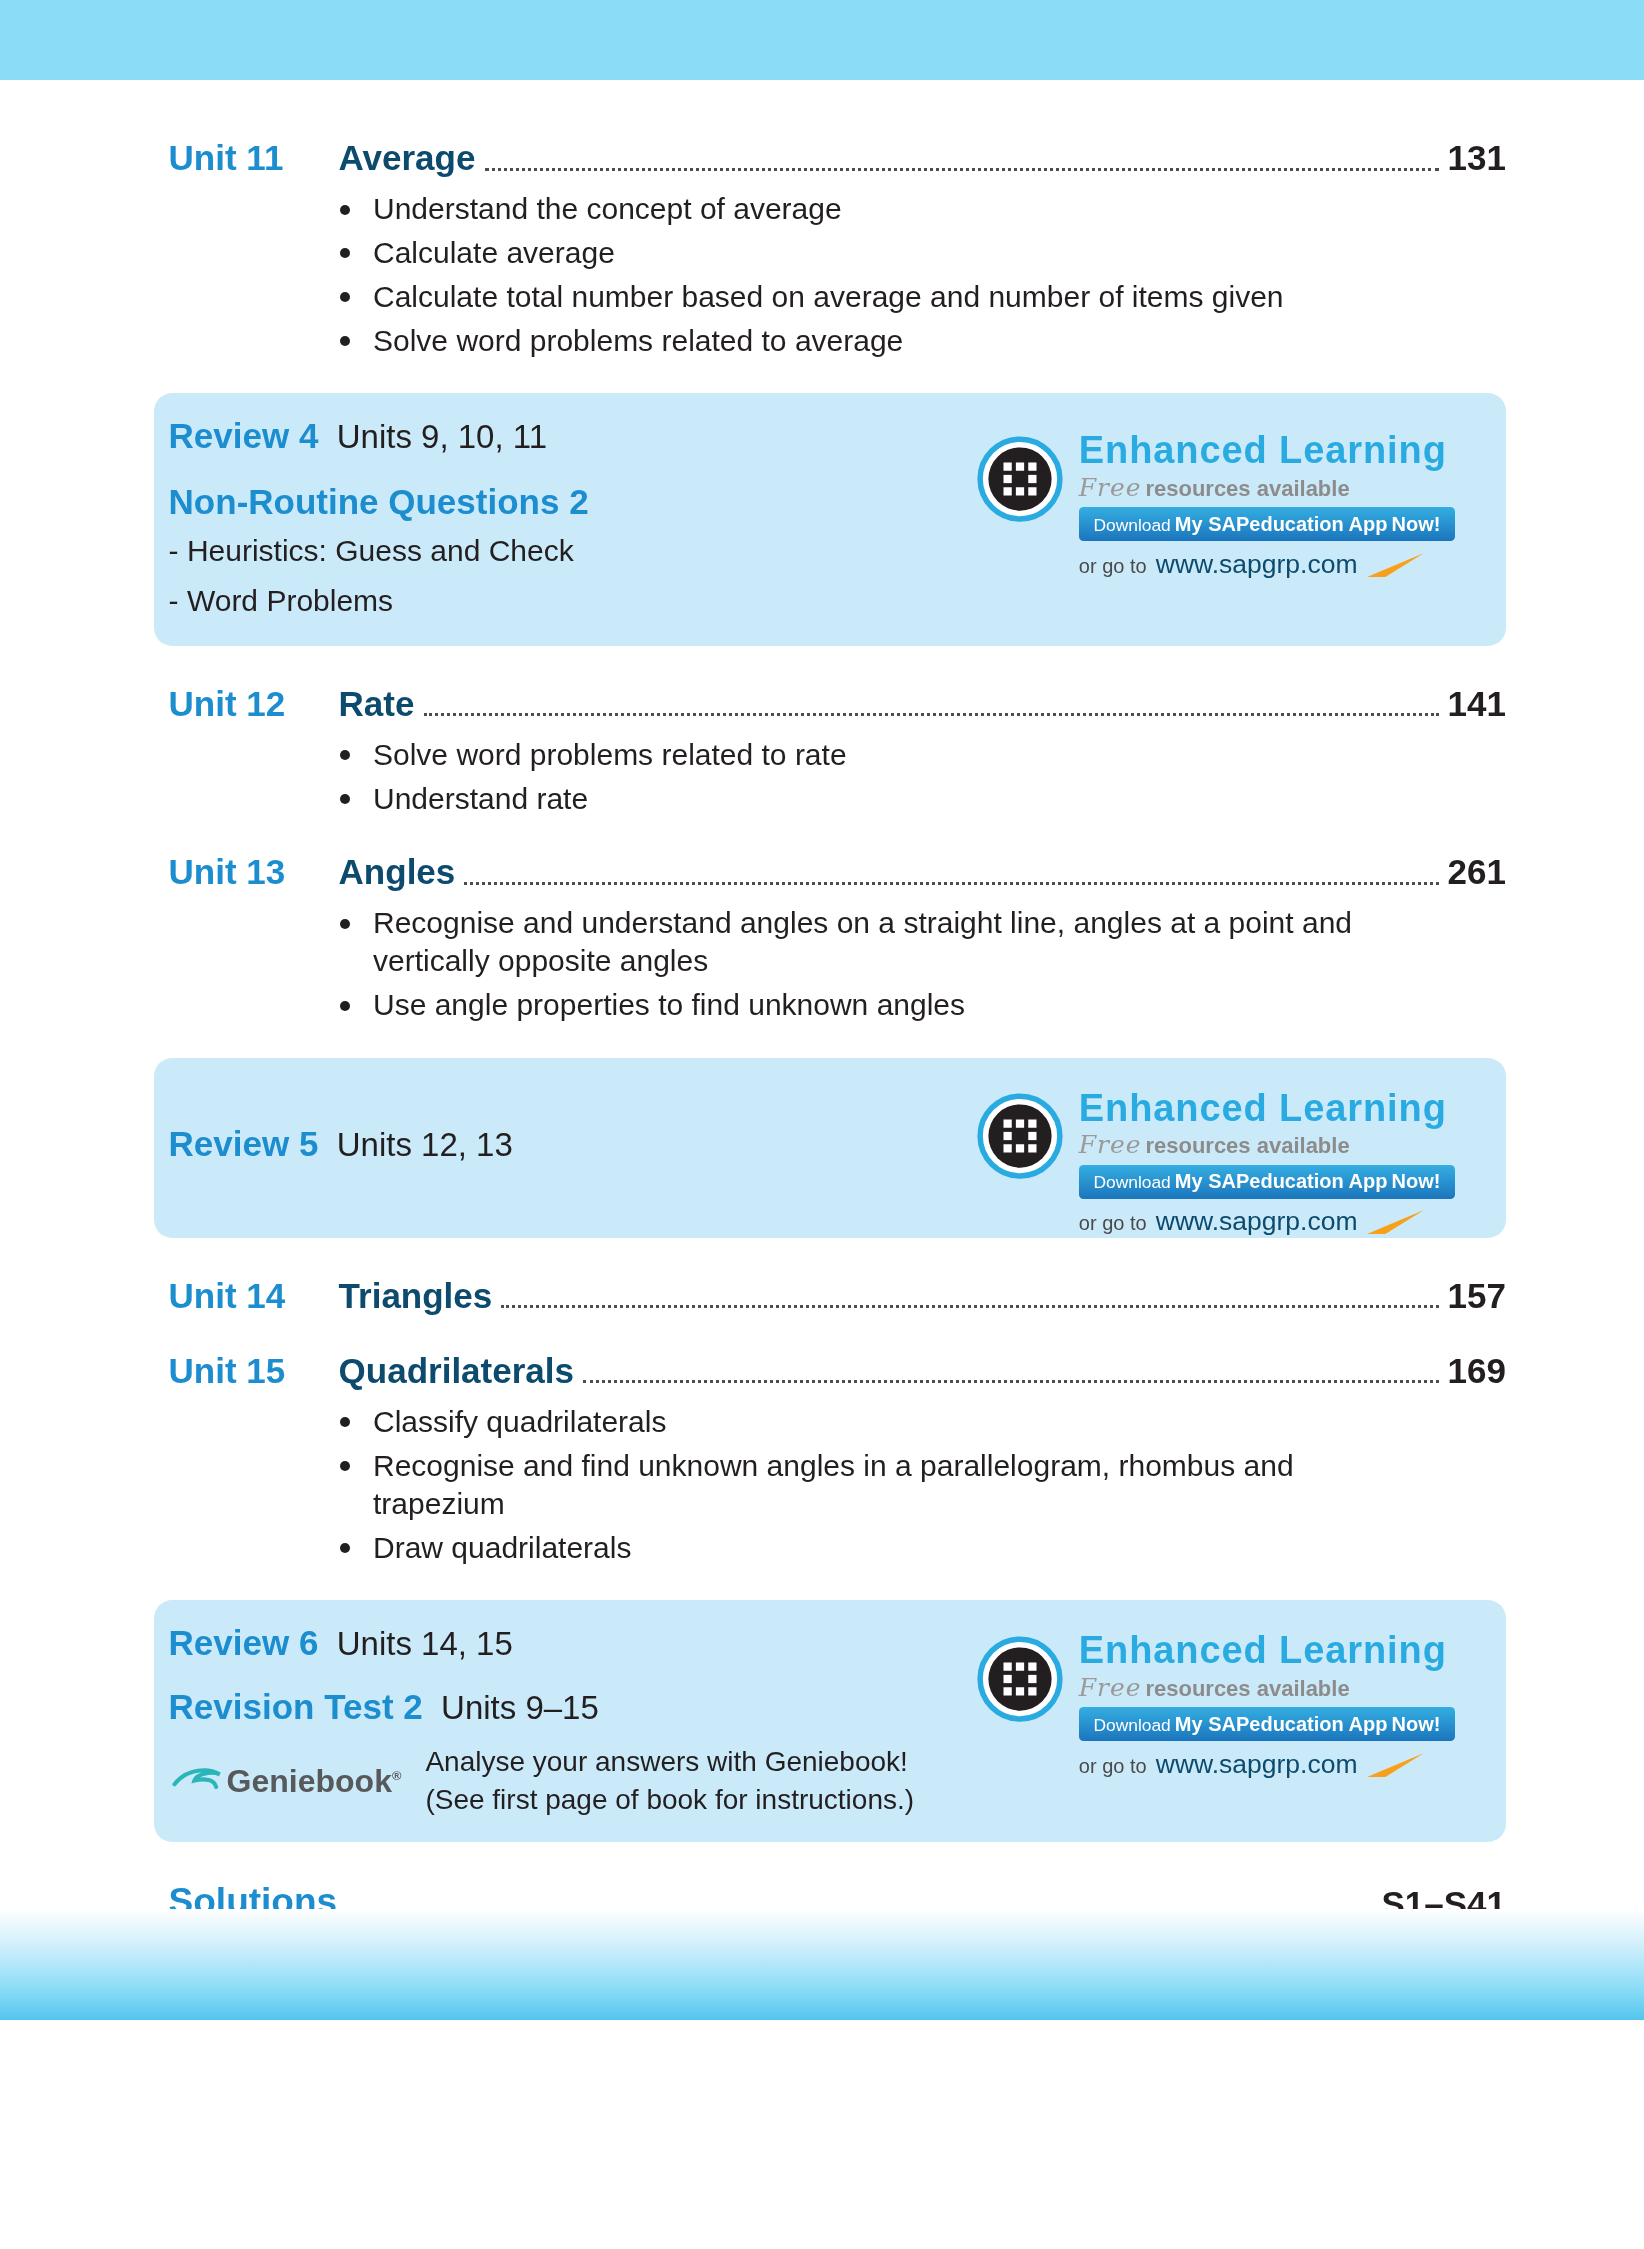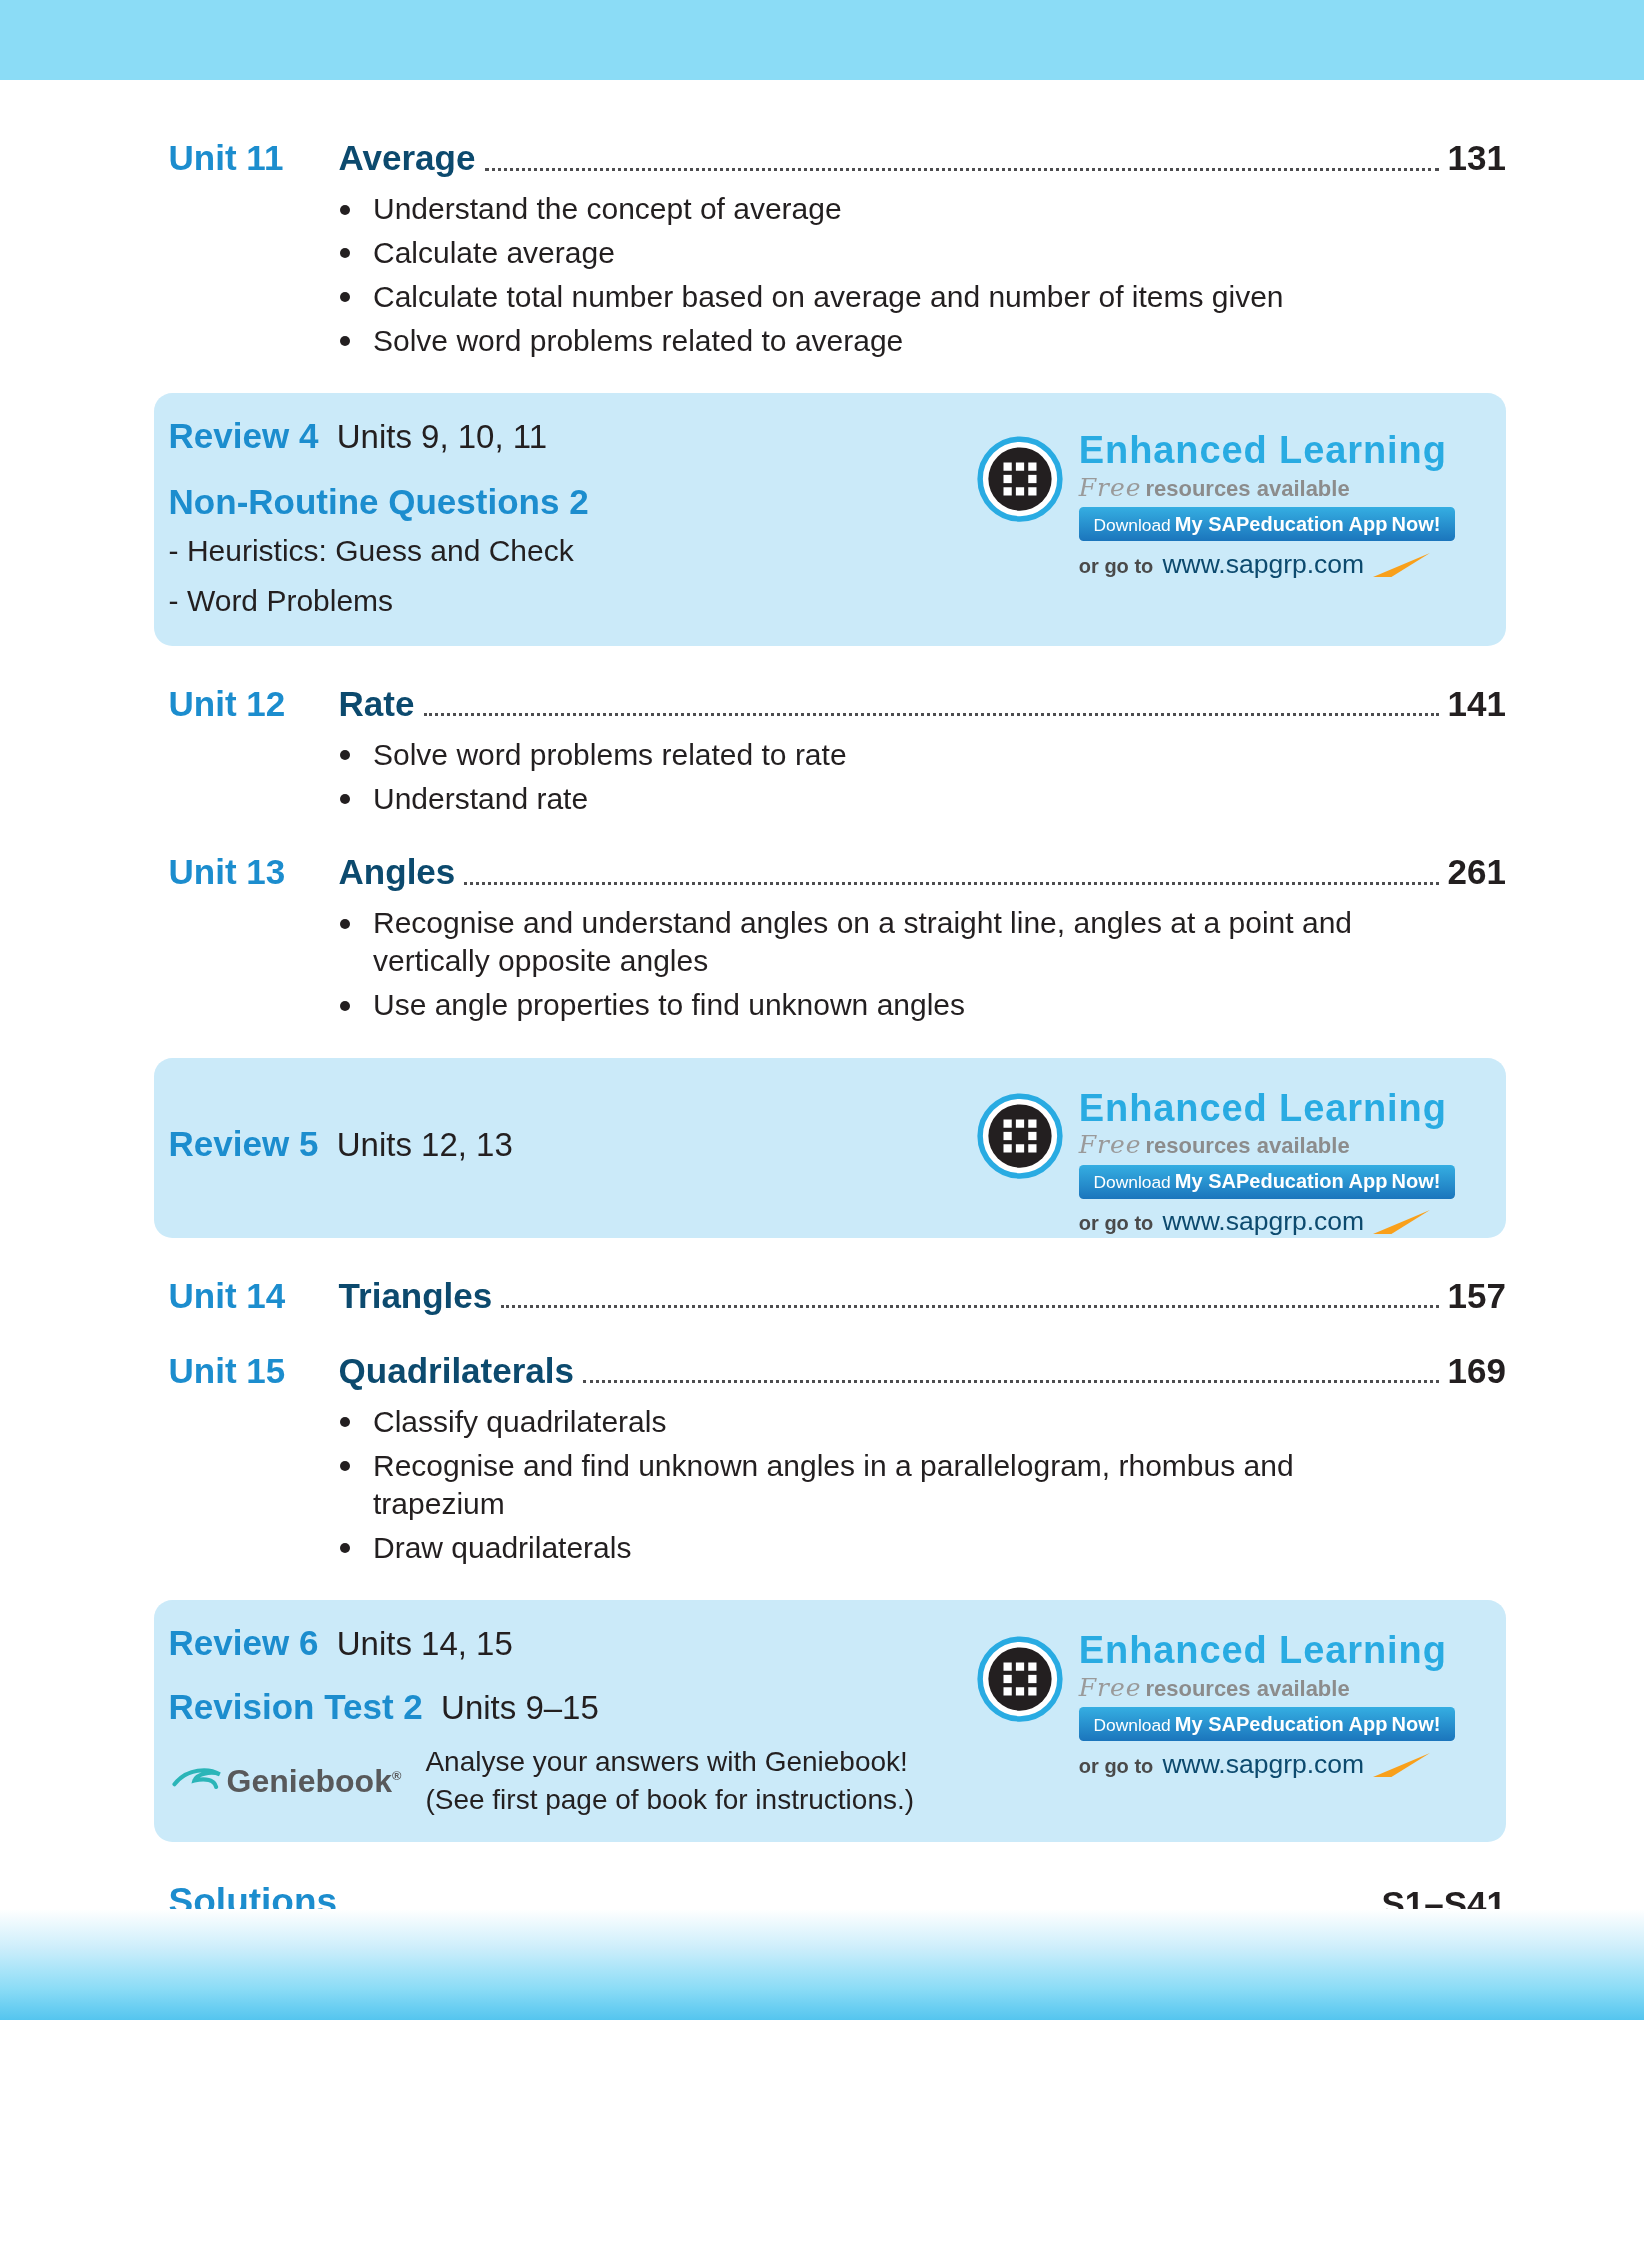--- a/index.html
+++ b/index.html
@@ -52,21 +52,21 @@
   .el-free .free-rest{color:#8c8c8c;font-weight:bold;font-size:22px;}
   .el-ribbon{
     display:inline-block;margin-top:5.5px;padding:5.5px 14.6px;border-radius:4.6px;
     background:linear-gradient(180deg,#35AEE2 0%,#1B75BC 100%);
     color:#ffffff;white-space:nowrap;
   }
   .el-ribbon .rb1{font-size:17.4px;}
   .el-ribbon .rb2{font-size:20px;font-weight:bold;}
   .el-ribbon .rb3{font-size:20px;font-weight:bold;}
   .el-goto{margin-top:7.3px;display:flex;align-items:baseline;white-space:nowrap;}
-  .el-goto .goto-prefix{font-size:20px;font-weight:bold;color:#4a4a4a;margin-right:9.1px;}
+  .el-goto .goto-prefix{font-size:20px;font-weight:normal;color:#4a4a4a;margin-right:9.1px;}
   .el-goto .goto-url{font-size:26.5px;font-weight:normal;color:#0c4a6e;}
   .el-swoosh{margin-left:9.1px;align-self:flex-end;}
 
   
   .gb-row{display:flex;align-items:center;margin-top:14.6px;padding-left:0;}
   .gb-logo{display:flex;flex-direction:row;align-items:center;margin-right:24px;}
   .gb-word{font-size:32px;font-weight:bold;color:#58595B;line-height:1;}
   .gb-word sup{font-size:12.8px;}
   .gb-lines{font-size:28px;line-height:1.35;color:#231F20;}
 

